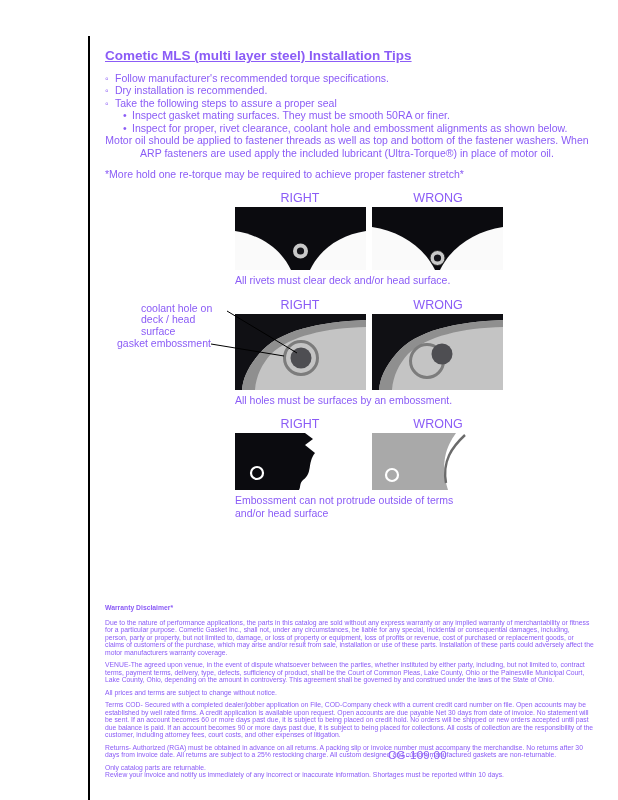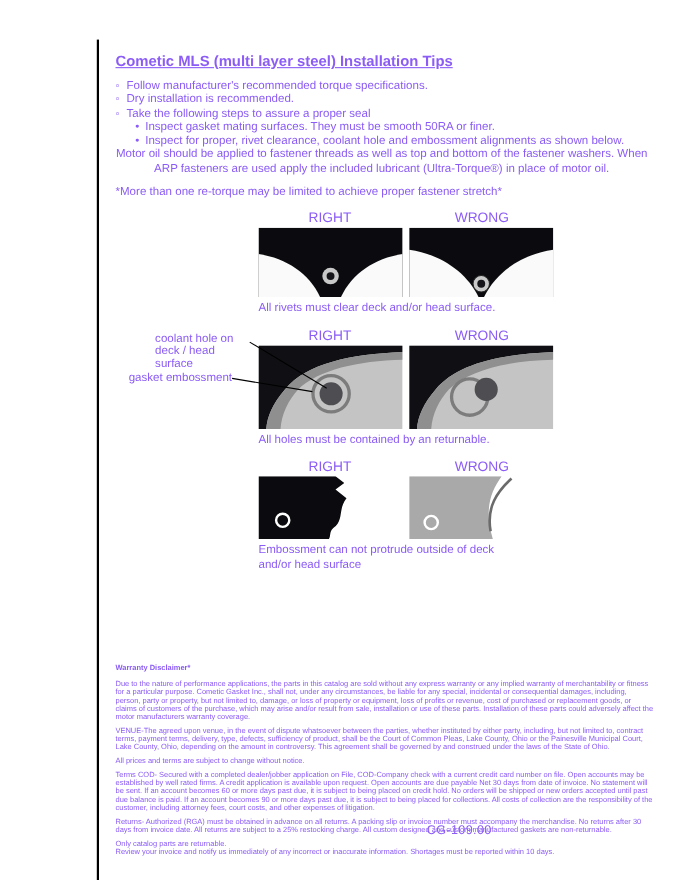--- a/index.html
+++ b/index.html
@@ -63,21 +63,21 @@
         <span class="b2">•</span>
         <span>Inspect gasket mating surfaces.  They must be smooth 50RA or finer.</span>
       </div>
       <div class="bullet-line sub">
         <span class="b2">•</span>
         <span>Inspect for proper, rivet clearance, coolant hole and embossment alignments as shown below.</span>
       </div>
     </div>
 
     <p class="para">Motor oil should be applied to fastener threads as well as top and bottom of the fastener washers. When ARP fasteners are used apply the included lubricant (Ultra-Torque®) in place of motor oil.</p>
-    <p class="note">*More than one re-torque may be limited to achieve proper fastener stretch*</p>
+    <p class="note">*More hold one re-torque may be required to achieve proper fastener stretch*</p>
 
     <div class="diagrams">
 
       <div class="drow">
         <div class="dhead">
           <span>RIGHT</span>
           <span>WRONG</span>
         </div>
         <div class="dpanels">
           <svg width="131" height="63" viewBox="0 0 131 63">
@@ -118,42 +118,42 @@
             <circle cx="55" cy="47" r="16.5" fill="none" stroke="#7c7c7c" stroke-width="3"></circle>
             <circle cx="70" cy="40" r="10.5" fill="#4e4e52"></circle>
           </svg>
         </div>
         <div class="callout c1">coolant hole on deck / head surface</div>
         <div class="callout c2">gasket embossment</div>
         <svg class="leader" width="398" height="92" viewBox="0 0 398 92">
           <line x1="122" y1="13" x2="192" y2="55" stroke="#000" stroke-width="1"></line>
           <line x1="106" y1="46" x2="179" y2="58" stroke="#000" stroke-width="1"></line>
         </svg>
-        <div class="dcaption">All holes must be contained by an returnable.</div>
+        <div class="dcaption">All holes must be surfaces by an embossment.</div>
       </div>
 
       <div class="drow">
         <div class="dhead">
           <span>RIGHT</span>
           <span>WRONG</span>
         </div>
         <div class="dpanels">
           <svg width="131" height="57" viewBox="0 0 131 57">
             <rect width="131" height="57" fill="#ffffff"></rect>
             <path d="M0,0 H70 L78,6 L70,12 L80,20 C72,30 78,40 68,47 C64,51 66,54 64,57 H0 Z" fill="#0b0b0f"></path>
             <circle cx="22" cy="40" r="6" fill="none" stroke="#ffffff" stroke-width="2.2"></circle>
           </svg>
           <svg width="131" height="57" viewBox="0 0 131 57">
             <rect width="131" height="57" fill="#ffffff"></rect>
             <path d="M0,0 H84 C74,14 68,30 76,57 H0 Z" fill="#a9a9a9"></path>
             <path d="M93,2 C80,14 70,28 74,50" fill="none" stroke="#6b6b6b" stroke-width="2.4"></path>
             <circle cx="20" cy="42" r="6" fill="none" stroke="#ffffff" stroke-width="2.2"></circle>
           </svg>
         </div>
-        <div class="dcaption cap3">Embossment can not protrude outside of deck and/or head surface</div>
+        <div class="dcaption cap3">Embossment can not protrude outside of terms and/or head surface</div>
       </div>
 
     </div>
   </div>
 
   <div class="legal">
     <div class="legal-h">Warranty Disclaimer*</div>
     <div class="lp">Due to the nature of performance applications, the parts in this catalog are sold without any express warranty or any implied warranty of merchantability or fitness for a particular purpose.  Cometic Gasket Inc., shall not, under any circumstances, be liable for any special, incidental or consequential damages, including, person, party or property, but not limited to, damage, or loss of property or equipment, loss of profits or revenue, cost of purchased or replacement goods, or claims of customers of the purchase, which may arise and/or result from sale, installation or use of these parts.  Installation of these parts could adversely affect the motor manufacturers warranty coverage.</div>
     <div class="lp">VENUE-The agreed upon venue, in the event of dispute whatsoever between the parties, whether instituted by either party, including, but not limited to, contract terms, payment terms, delivery, type, defects, sufficiency of product, shall be the Court of Common Pleas, Lake County, Ohio or the Painesville Municipal Court, Lake County, Ohio, depending on the amount in controversy. This agreement shall be governed by and construed under the laws of the State of Ohio.</div>
     <div class="lp">All prices and terms are subject to change without notice.</div>

